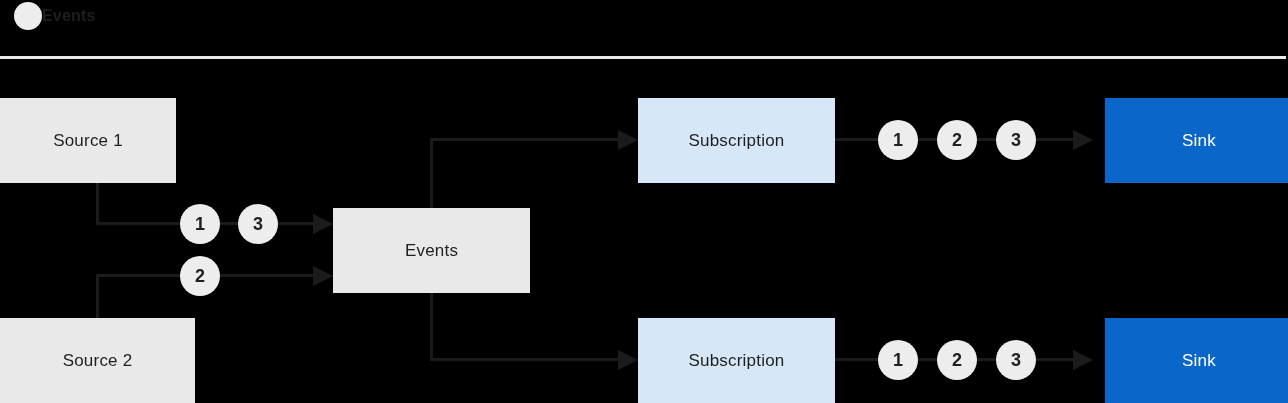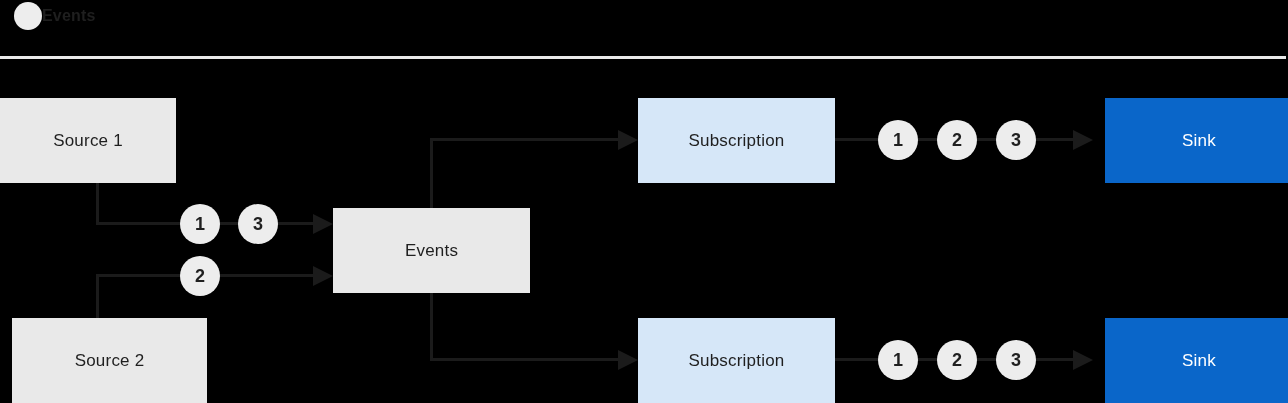--- a/index.html
+++ b/index.html
@@ -124,21 +124,21 @@
   <div class="line h" style="left:835px; top:138px; width:240px;"></div>
   <div class="arrow" style="left:1073px; top:130px;"></div>
 
   <div class="line h" style="left:835px; top:358px; width:240px;"></div>
   <div class="arrow" style="left:1073px; top:350px;"></div>
 
   <div class="node gray" style="left:0; top:98px; width:176px; height:85px;">
     <span>Source 1</span>
   </div>
 
-  <div class="node gray" style="left:12px; top:318px; width:195px; height:85px;">
+  <div class="node gray" style="left:0; top:318px; width:195px; height:85px;">
     <span>Source 2</span>
   </div>
 
   <div class="node gray" style="left:333px; top:208px; width:197px; height:85px;">
     <span>Events</span>
   </div>
 
   <div class="node lightblue" style="left:638px; top:98px; width:197px; height:85px;">
     <span>Subscription</span>
   </div>

